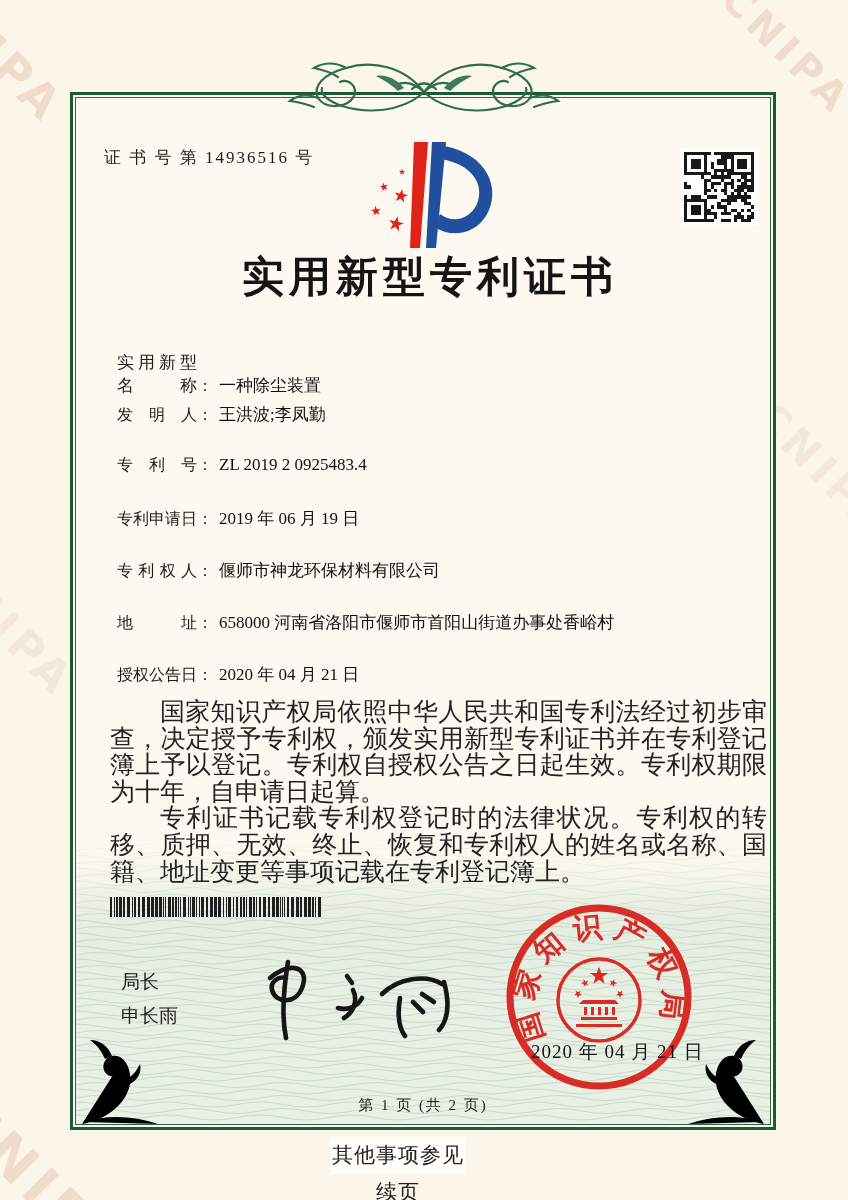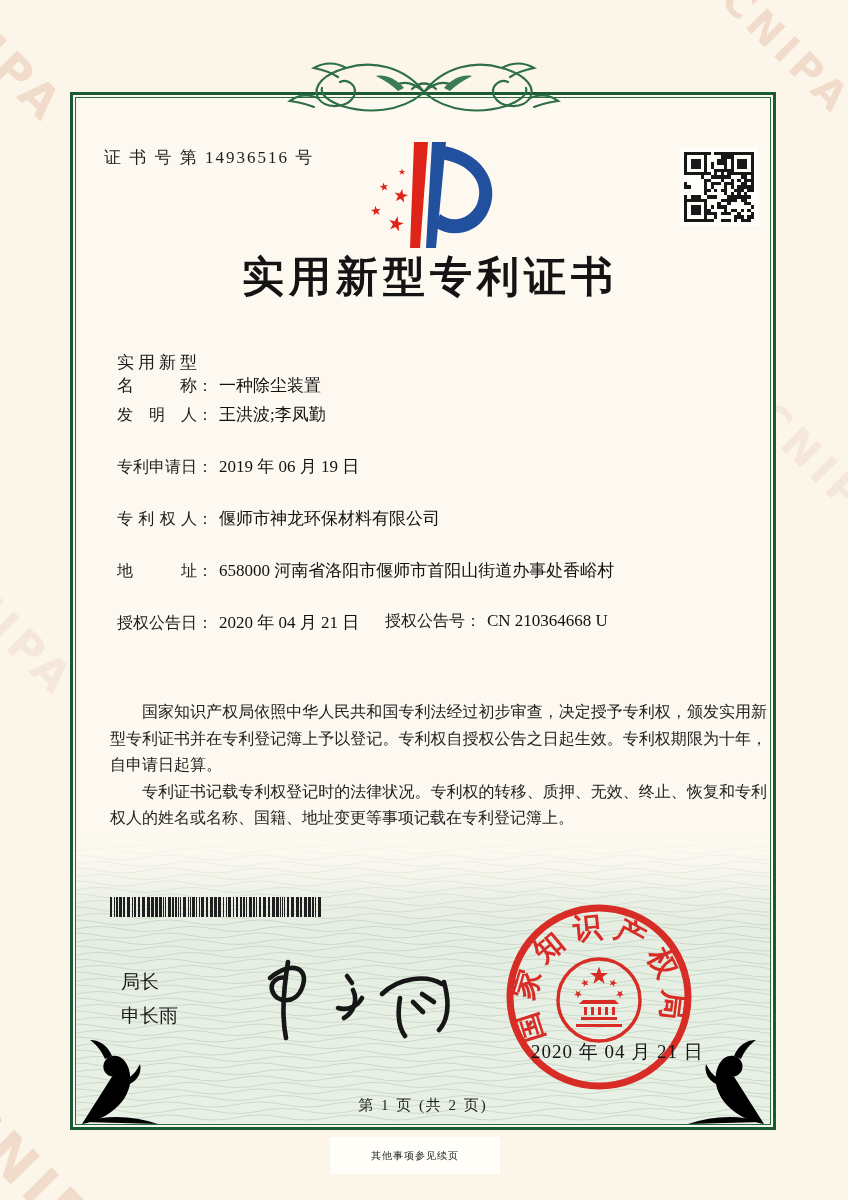--- a/index.html
+++ b/index.html
@@ -58,41 +58,41 @@
   .flabel{
     display:inline-block;width:80px;text-align:justify;text-align-last:justify;
     font-size:16px;vertical-align:baseline;color:#1c1c1c;
   }
   .flabel.small{font-size:17px;}
   .fcolon{font-size:16px;}
   .fvalue{font-size:17px;margin-left:6px;color:#111;}
   .pair2{position:absolute;left:268px;top:0;}
   
   .body-text{
-    left:110px;top:699px;width:657px;font-size:16px;line-height:26.6px;
+    left:110px;top:699px;width:657px;font-size:25px;line-height:26.6px;
     text-align:justify;color:#222;
   }
   .body-text p{margin:0;text-indent:2em;}
   
   .barcode{left:110px;top:897px;height:20px;display:flex;align-items:stretch;}
   .barcode i{display:block;height:20px;background:#1f1f1f;}
   .barcode i.g{background:transparent;}
   
   .sig-title{left:121px;top:969px;font-size:19px;font-family:"Liberation Sans","DejaVu Sans",sans-serif;color:#1a1a1a;}
   .sig-name{left:121px;top:1003px;font-size:19px;font-family:"Liberation Sans","DejaVu Sans",sans-serif;color:#1a1a1a;}
   .sig-hand{left:250px;top:948px;}
   .sig-hand path{stroke:#161616;stroke-width:4.6;fill:none;stroke-linecap:round;stroke-linejoin:round;}
   
   .seal{left:503px;top:901px;z-index:6;opacity:.95;}
   .seal-date{left:531px;top:1039px;z-index:7;font-size:19px;color:#151515;letter-spacing:1px;}
   
   .page-ind{left:70px;top:1096px;width:706px;text-align:center;font-size:15px;letter-spacing:2px;}
   .footer-note{
-    left:330px;top:1137px;width:170px;height:37px;background:#fffef8;z-index:3;
-    text-align:center;font-size:10px;line-height:37px;letter-spacing:1px;color:#222;
+    left:330px;top:1137px;width:136px;height:37px;background:#fffef8;z-index:3;
+    text-align:center;font-size:21px;line-height:37px;letter-spacing:1px;color:#222;
   }
 </style>
 </head>
 <body>
 
 <svg width="0" height="0" style="position:absolute">
   <defs>
     <path id="star5" d="M0,-10 L2.35,-3.09 L9.51,-3.09 L3.8,1.18 L5.88,8.09 L0,4 L-5.88,8.09 L-3.8,1.18 L-9.51,-3.09 L-2.35,-3.09 Z"></path>
     <g id="cornerOrn">
       <path d="M8 96 C30 92 52 78 56 56 C58 40 50 26 38 28 C28 30 26 44 36 48 C44 51 50 44 46 36"></path>
@@ -650,33 +650,33 @@
 <div class="abs title">实用新型专利证书</div>
 
 <div class="abs" id="fields">
   <div class="frow">
     <span class="flabel small">实用新型名称</span><span class="fcolon">：</span><span class="fvalue">一种除尘装置</span>
   </div>
   <div class="frow">
     <span class="flabel">发明人</span><span class="fcolon">：</span><span class="fvalue">王洪波;李凤勤</span>
   </div>
   <div class="frow">
+    <span class="flabel">专利号</span><span class="fcolon">：</span><span class="fvalue">ZL 2019 2 0925483.4</span>
+  </div>
+  <div class="frow">
     <span class="flabel">专利申请日</span><span class="fcolon">：</span><span class="fvalue">2019 年 06 月 19 日</span>
   </div>
   <div class="frow">
     <span class="flabel">专利权人</span><span class="fcolon">：</span><span class="fvalue">偃师市神龙环保材料有限公司</span>
   </div>
   <div class="frow">
     <span class="flabel">地址</span><span class="fcolon">：</span><span class="fvalue">658000  河南省洛阳市偃师市首阳山街道办事处香峪村</span>
   </div>
   <div class="frow">
     <span class="flabel">授权公告日</span><span class="fcolon">：</span><span class="fvalue">2020 年 04 月 21 日</span>
-    <span class="pair2">
-      <span class="flabel">授权公告号</span><span class="fcolon">：</span><span class="fvalue">CN 210364668 U</span>
-    </span>
   </div>
 </div>
 
 <div class="abs body-text">
   <p>国家知识产权局依照中华人民共和国专利法经过初步审查，决定授予专利权，颁发实用新型专利证书并在专利登记簿上予以登记。专利权自授权公告之日起生效。专利权期限为十年，自申请日起算。</p>
   <p>专利证书记载专利权登记时的法律状况。专利权的转移、质押、无效、终止、恢复和专利权人的姓名或名称、国籍、地址变更等事项记载在专利登记簿上。</p>
 </div>
 
 <div class="abs barcode" id="barcode">
     <i style="width:2px"></i>

